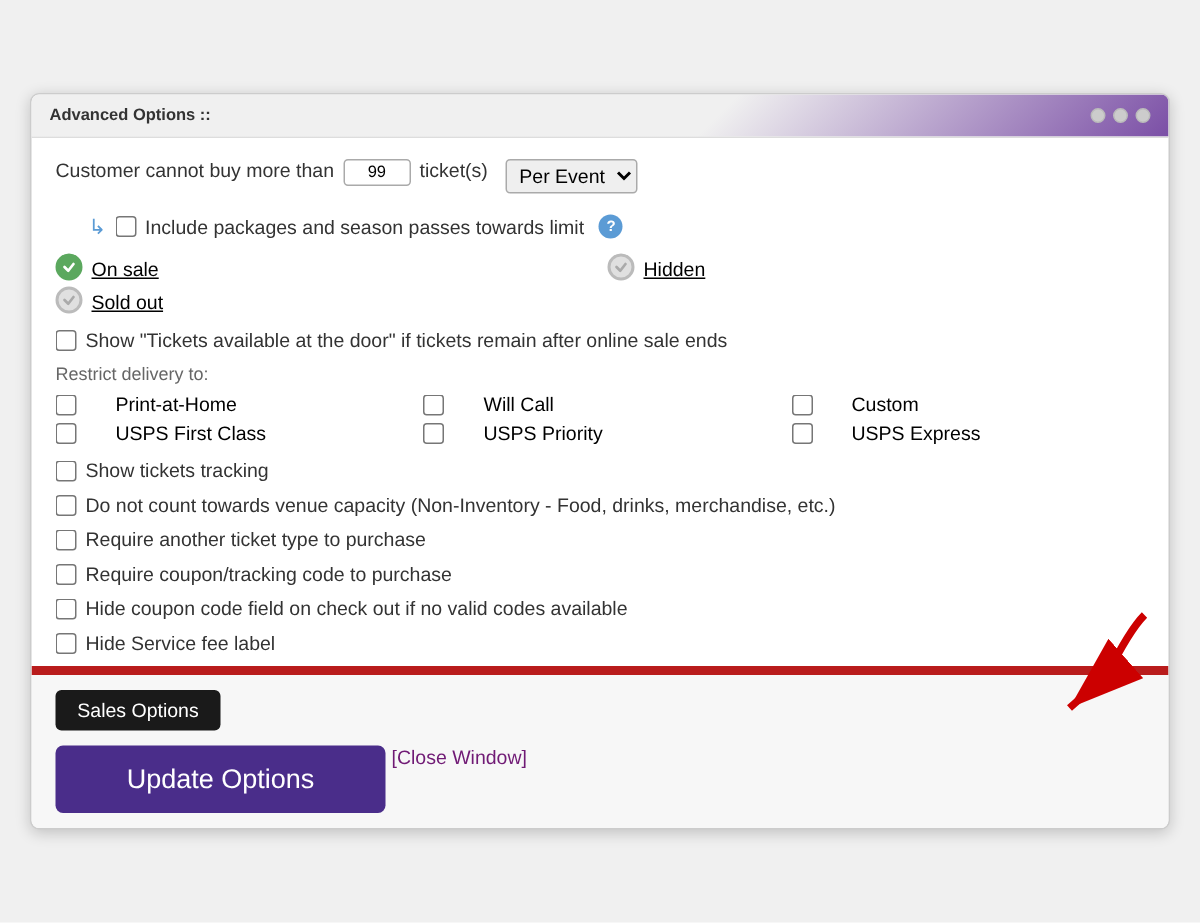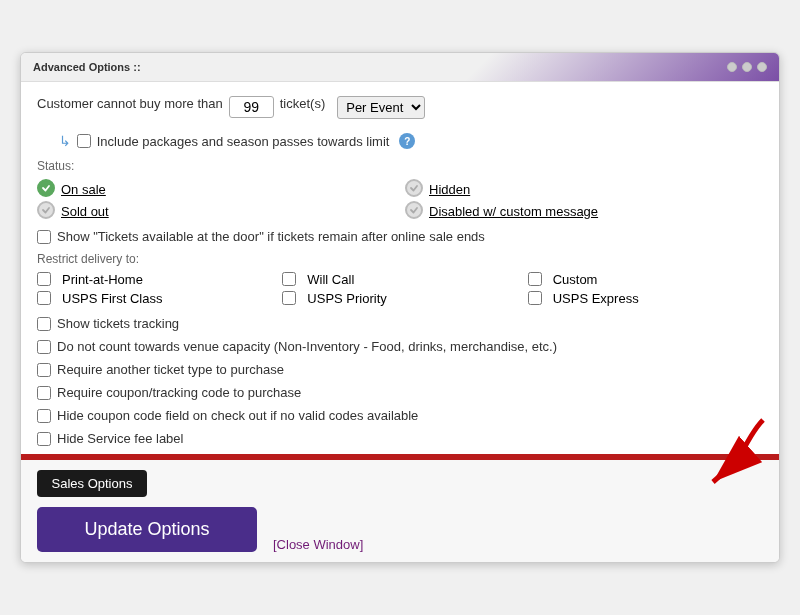--- a/index.html
+++ b/index.html
@@ -57,21 +57,21 @@
     }
     .label-text {
       color: #333;
       margin-right: 6px;
     }
     input[type="text"].number-input {
       width: 45px;
       border: 1px solid #aaa;
       border-radius: 3px;
       padding: 2px 4px;
-      font-size: 14px;
+      font-size: 11px;
       text-align: center;
       margin-right: 6px;
     }
     select.dropdown {
       border: 1px solid #aaa;
       border-radius: 3px;
       padding: 2px 4px;
       font-size: 13px;
       margin-left: 6px;
     }
@@ -146,22 +146,22 @@
       height: 10px;
     }
     .delivery-grid {
       display: grid;
       grid-template-columns: 1fr 1fr 1fr;
       gap: 4px 10px;
       margin-bottom: 10px;
     }
     .delivery-item {
       display: flex;
-      align-items: flex-start;
-      gap: 5px;
+      align-items: flex-end;
+      gap: 20px;
     }
     .checkbox-row {
       display: flex;
       align-items: center;
       margin-bottom: 8px;
     }
     .checkbox-row label {
       color: #333;
     }
     .bottom-bar {
@@ -177,22 +177,22 @@
       color: #fff;
       border: none;
       padding: 6px 14px;
       border-radius: 4px;
       font-size: 13px;
       cursor: pointer;
       width: 110px;
     }
     .update-row {
       display: flex;
-      align-items: flex-end;
-      gap: 16px;
+      align-items: flex-start;
+      gap: 4px;
     }
     .update-btn {
       background: #4a2d8a;
       color: #fff;
       border: none;
       padding: 12px 0;
       border-radius: 5px;
       font-size: 18px;
       cursor: pointer;
       width: 220px;
@@ -240,21 +240,20 @@
       </select>
     </div>
 
     <div class="indent-row">
       <span class="arrow-icon">↳</span>
       <input type="checkbox" style="">
       <span class="label-text">Include packages and season passes towards limit</span>
       <span class="help-icon">?</span>
     </div>
 
-    <div class="section-label">Status:</div>
     <div class="status-grid">
 
       <div class="status-item">
         <div class="check-circle active">
           <svg viewBox="0 0 10 10" fill="none">
               <polyline points="2,5 4.5,7.5 8,3" stroke="white" stroke-width="1.8" stroke-linecap="round" stroke-linejoin="round"></polyline>
             </svg>
         </div>
         <span>On sale</span>
       </div>
@@ -270,28 +269,20 @@
 
       <div class="status-item">
         <div class="check-circle inactive">
           <svg viewBox="0 0 10 10" fill="none">
               <polyline points="2,5 4.5,7.5 8,3" stroke="#aaa" stroke-width="1.8" stroke-linecap="round" stroke-linejoin="round"></polyline>
             </svg>
         </div>
         <span>Sold out</span>
       </div>
 
-      <div class="status-item">
-        <div class="check-circle inactive">
-          <svg viewBox="0 0 10 10" fill="none">
-              <polyline points="2,5 4.5,7.5 8,3" stroke="#aaa" stroke-width="1.8" stroke-linecap="round" stroke-linejoin="round"></polyline>
-            </svg>
-        </div>
-        <span>Disabled w/ custom message</span>
-      </div>
     </div>
 
     <div class="checkbox-row">
       <input type="checkbox" style="">
       <label>Show "Tickets available at the door" if tickets remain after online sale ends</label>
     </div>
 
     <div class="section-label">Restrict delivery to:</div>
     <div class="delivery-grid">
       <div class="delivery-item">

